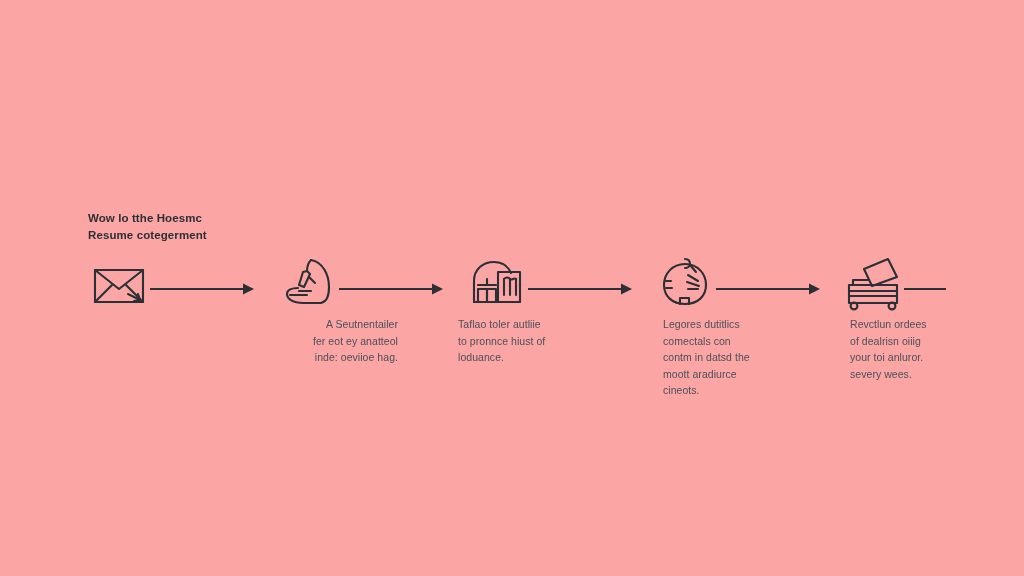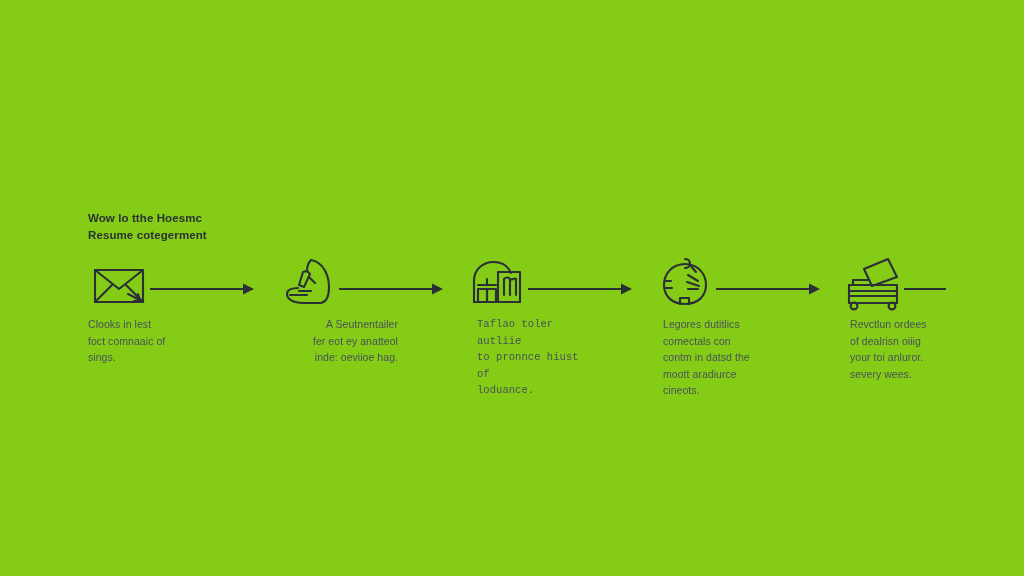--- a/index.html
+++ b/index.html
@@ -97,21 +97,21 @@
     font-size: 10.5px;
     line-height: 16.5px;
     color: #4a5159;
     letter-spacing: 0.05px;
     white-space: pre-line;
   }
 </style>
 </head>
 <body style="background: rgb(251, 252, 250);">
 
-<div id="canvas" style="background: #84cc16;">
+<div id="canvas" style="background: #fca5a5;">
 
   <div id="diagram-title" style="color: rgb(43, 48, 54);">Wow lo tthe Hoesmc
 Resume cotegerment</div>
 
   <div id="steps-row">
 
     <div class="step-node" id="node-1" style="left: 88px;">
       <span class="step-icon">
         <svg viewBox="0 0 62 58" xmlns="http://www.w3.org/2000/svg">
           <g fill="none" stroke="#2b3036" stroke-width="2.1" stroke-linejoin="round" stroke-linecap="round">
@@ -219,27 +219,24 @@
     </div>
     <div class="step-arrow" id="arrow-5" style="left: 904px; width: 42px;">
       <svg viewBox="0 0 42 14" width="42" height="14" xmlns="http://www.w3.org/2000/svg">
         <line x1="0" y1="7" x2="42" y2="7" stroke="#2b3036" stroke-width="1.8"></line>
       </svg>
     </div>
 
   </div>
 
   <div id="captions-row">
-    <div class="step-caption" id="caption-1" style="left: 88px; color: rgb(74, 81, 89);">Clooks in lest
-foct comnaaic of
-sings.</div>
     <div class="step-caption" id="caption-2" style="left: 286px; color: rgb(74, 81, 89); text-align: right;">A Seutnentailer
 fer eot ey anatteol
 inde: oeviioe hag.</div>
-    <div class="step-caption" id="caption-3" style="left: 477px; color: rgb(74, 81, 89); font-family: Liberation Mono, monospace;">Taflao toler autliie
+    <div class="step-caption" id="caption-3" style="left: 458px; color: rgb(74, 81, 89);">Taflao toler autliie
 to pronnce hiust of
 loduance.</div>
     <div class="step-caption" id="caption-4" style="left: 663px; color: rgb(74, 81, 89);">Legores dutitlics
 comectals con
 contm in datsd the
 moott aradiurce
 cineots.</div>
     <div class="step-caption" id="caption-5" style="left: 850px; color: rgb(74, 81, 89);">Revctlun ordees
 of dealrisn oiiig
 your toi anluror.

